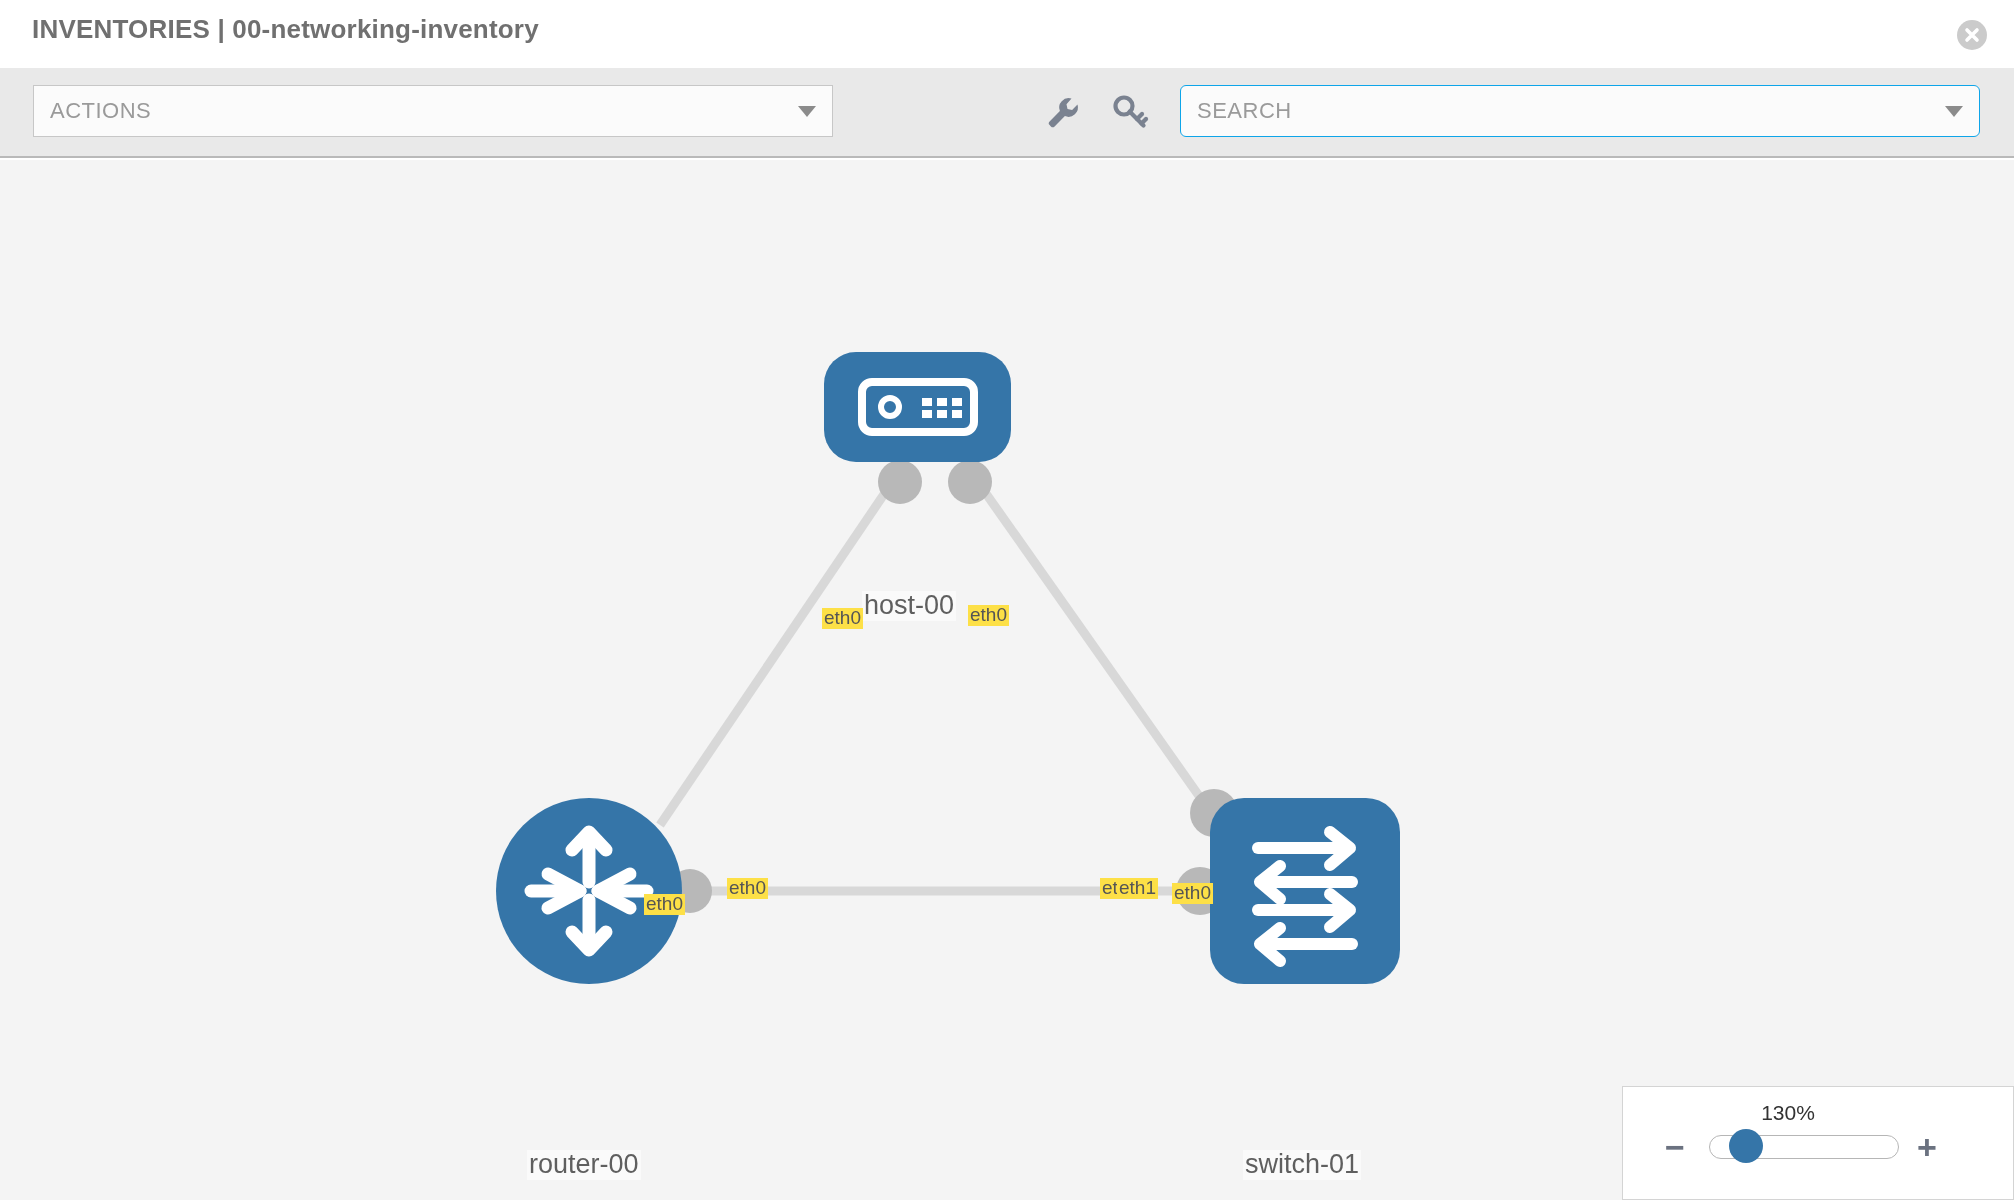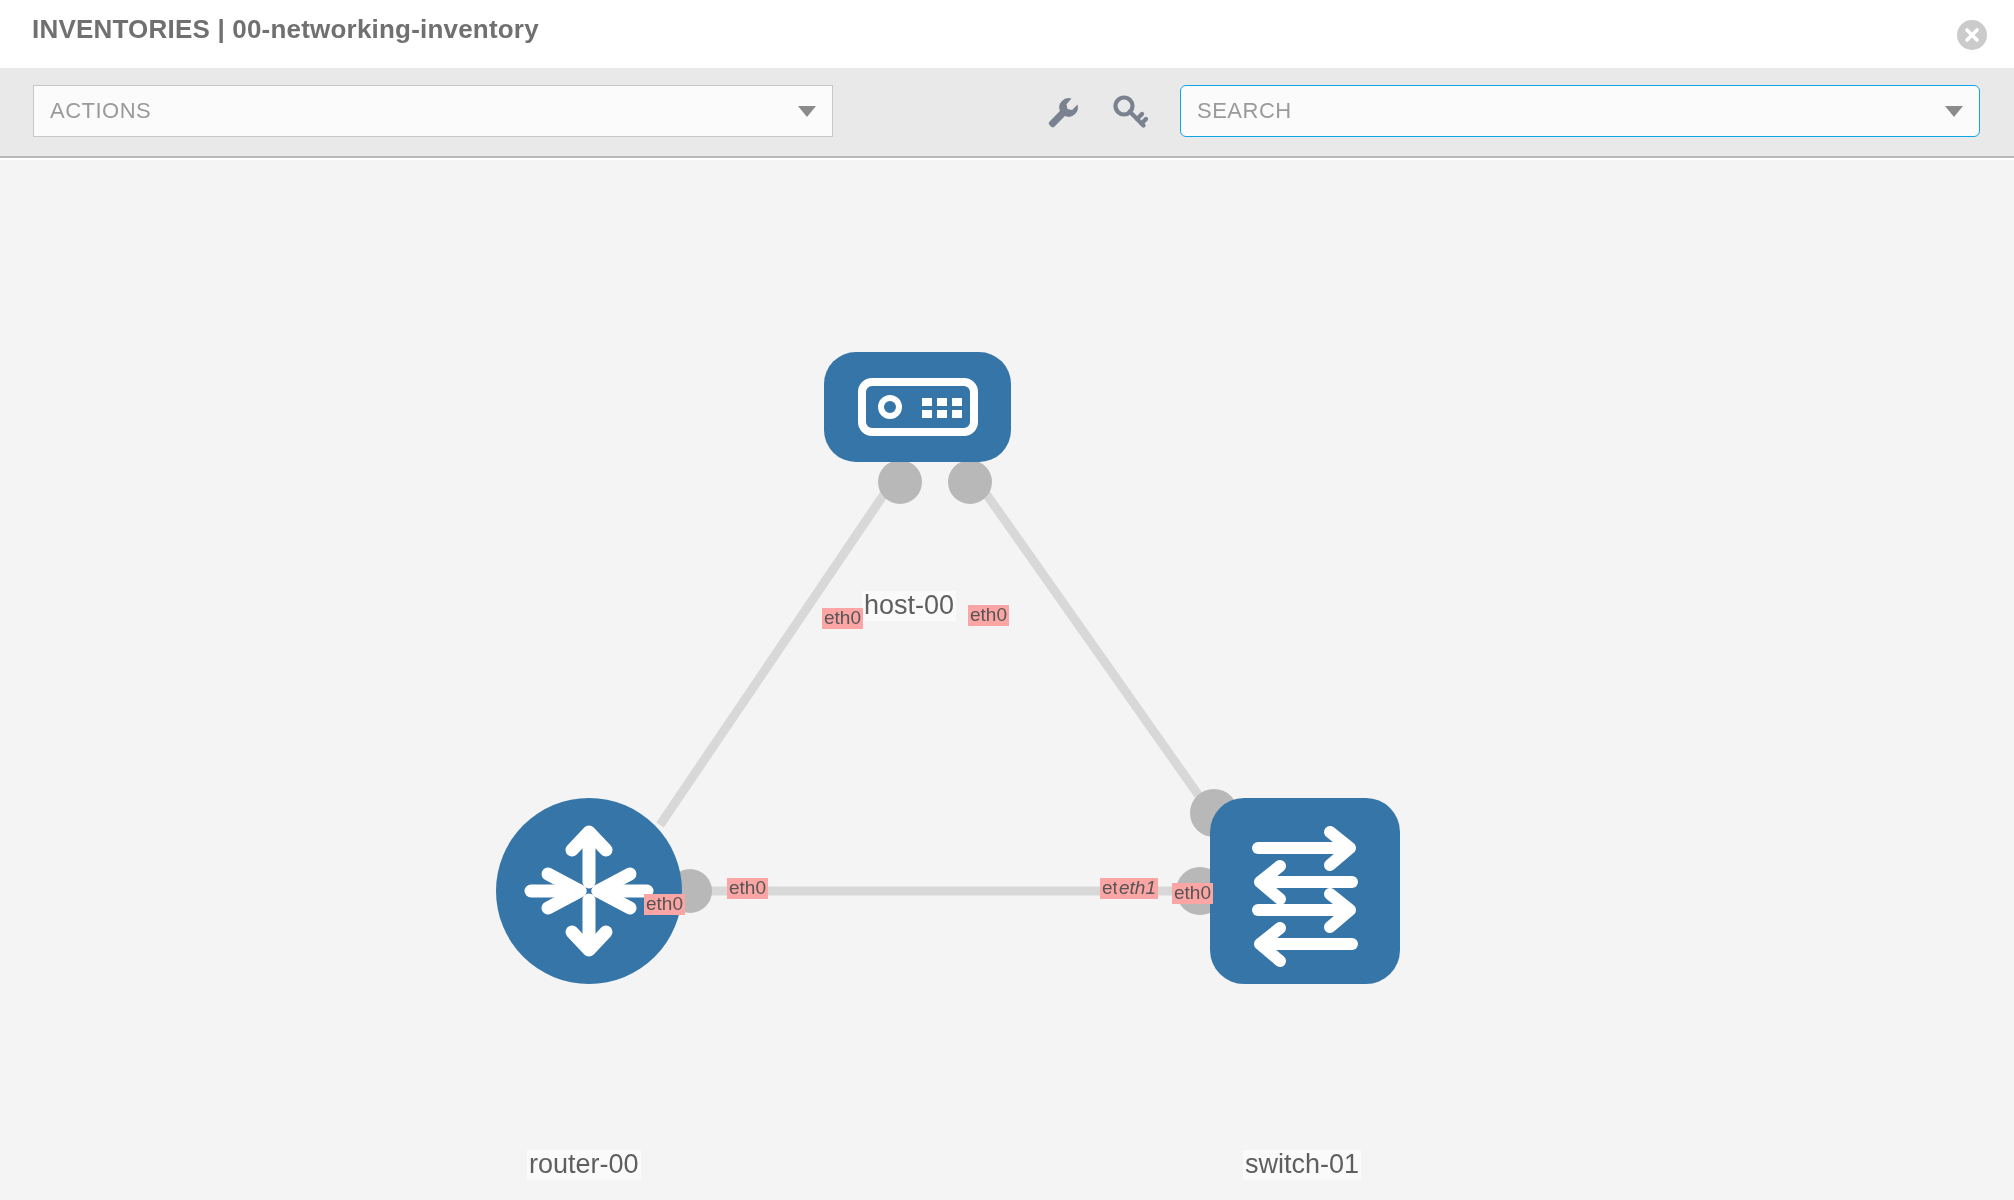--- a/index.html
+++ b/index.html
@@ -125,21 +125,21 @@
     color: #5f5f5f;
     background: #fafafa;
     white-space: nowrap;
     padding: 0 2px;
     line-height: 1.1;
   }
   .iface-label {
     position: absolute;
     font-size: 19px;
     color: #555555;
-    background: #fca5a5;
+    background: #fde047;
     white-space: nowrap;
     padding: 0 2px;
     line-height: 1.1;
   }
 
   
   .zoom-panel {
     position: absolute;
     left: 1622px; top: 1086px;
     width: 392px; height: 114px;
@@ -290,18 +290,25 @@
     <div class="node-label" style="left:862px; top:431px;">host-00</div>
     <div class="node-label" style="left:527px; top:990px;">router-00</div>
     <div class="node-label" style="left:1243px; top:990px;">switch-01</div>
 
     <div class="iface-label" style="left:822px; top:448px;">eth0</div>
     <div class="iface-label" style="left:968px; top:445px;">eth0</div>
     <div class="iface-label" style="left:644px; top:734px;">eth0</div>
     <div class="iface-label" style="left:1172px; top:723px;">eth0</div>
     <div class="iface-label" style="left:727px; top:718px;">eth0</div>
     <div class="iface-label" style="left:1100px; top:718px;">eth</div>
-    <div class="iface-label" style="left:1117px; top:718px;font-style:italic;">eth1</div>
-
-  </div>
-
+    <div class="iface-label" style="left:1117px; top:718px;">eth1</div>
+
+  </div>
+
+  <div class="zoom-panel">
+    <div class="zoom-level">130%</div>
+    <div class="zoom-minus">−</div>
+    <div class="zoom-track"></div>
+    <div class="zoom-thumb"></div>
+    <div class="zoom-plus">+</div>
+  </div>
 
 </div>
 
 </body></html>

